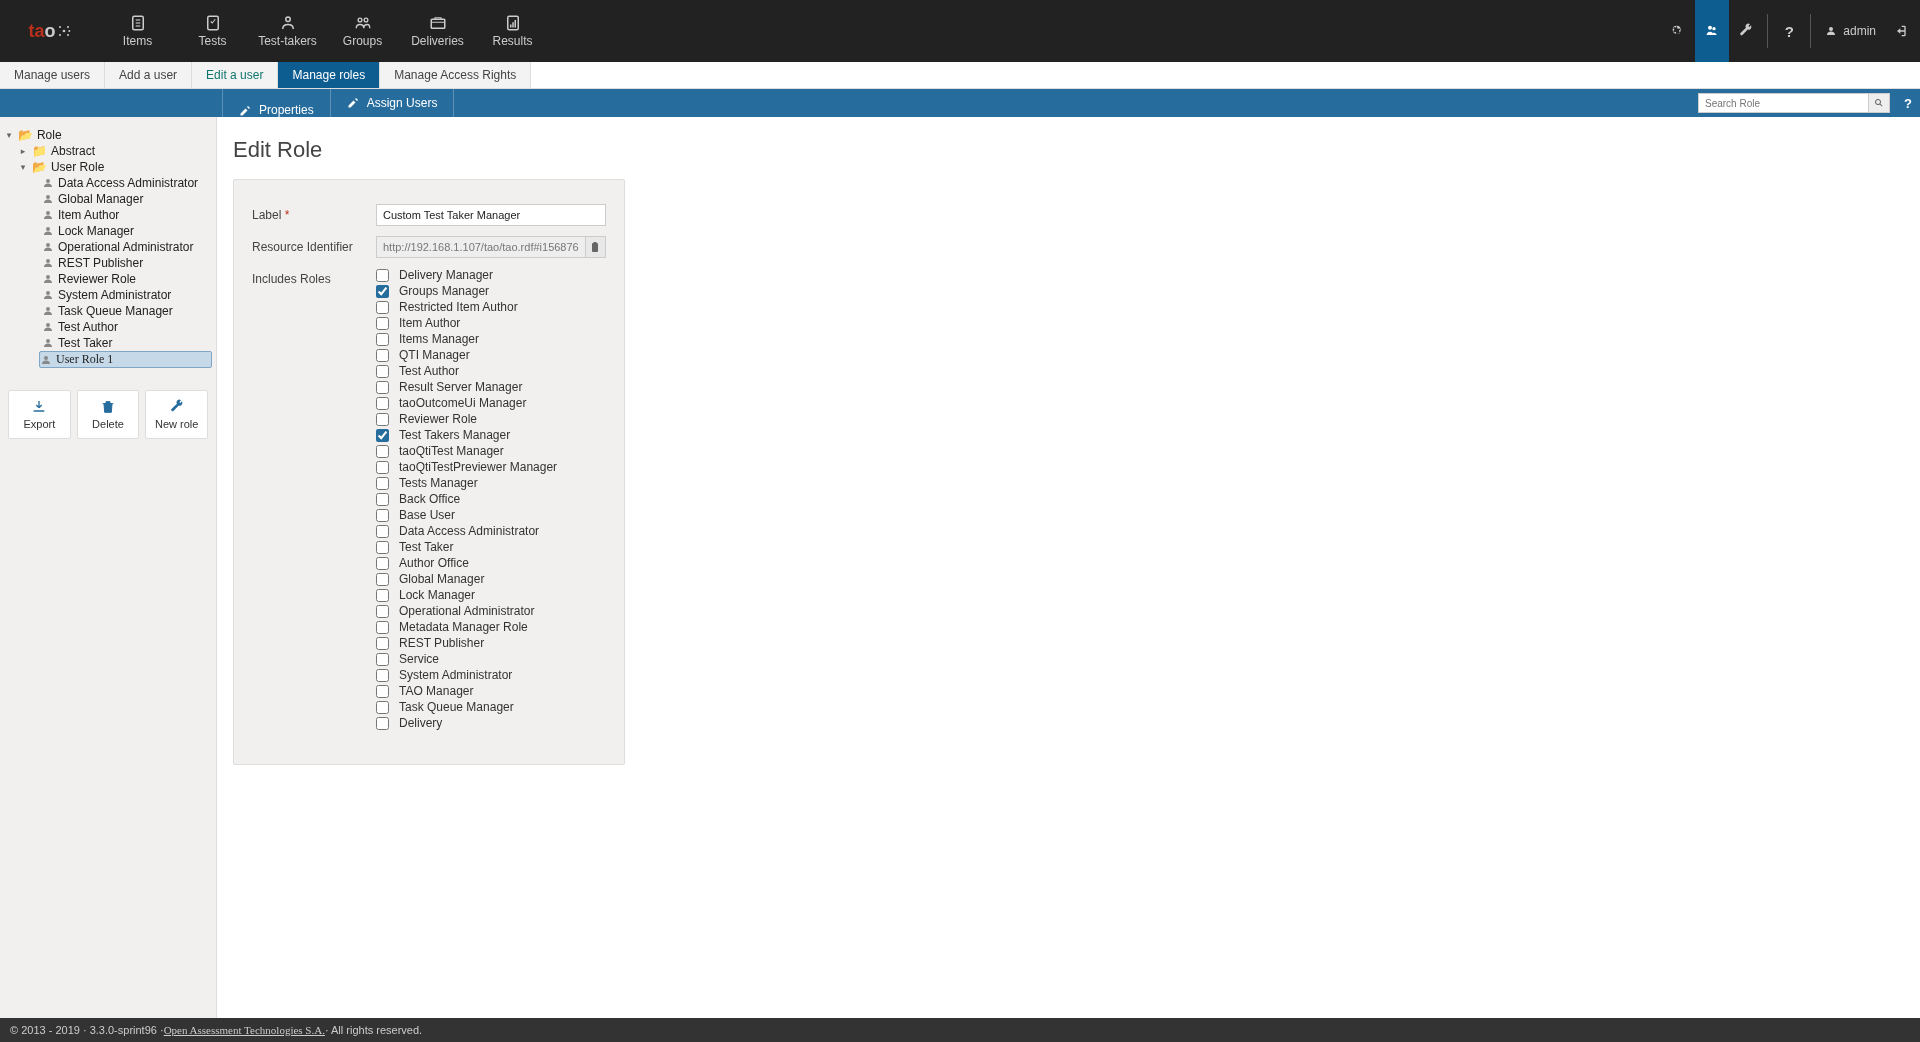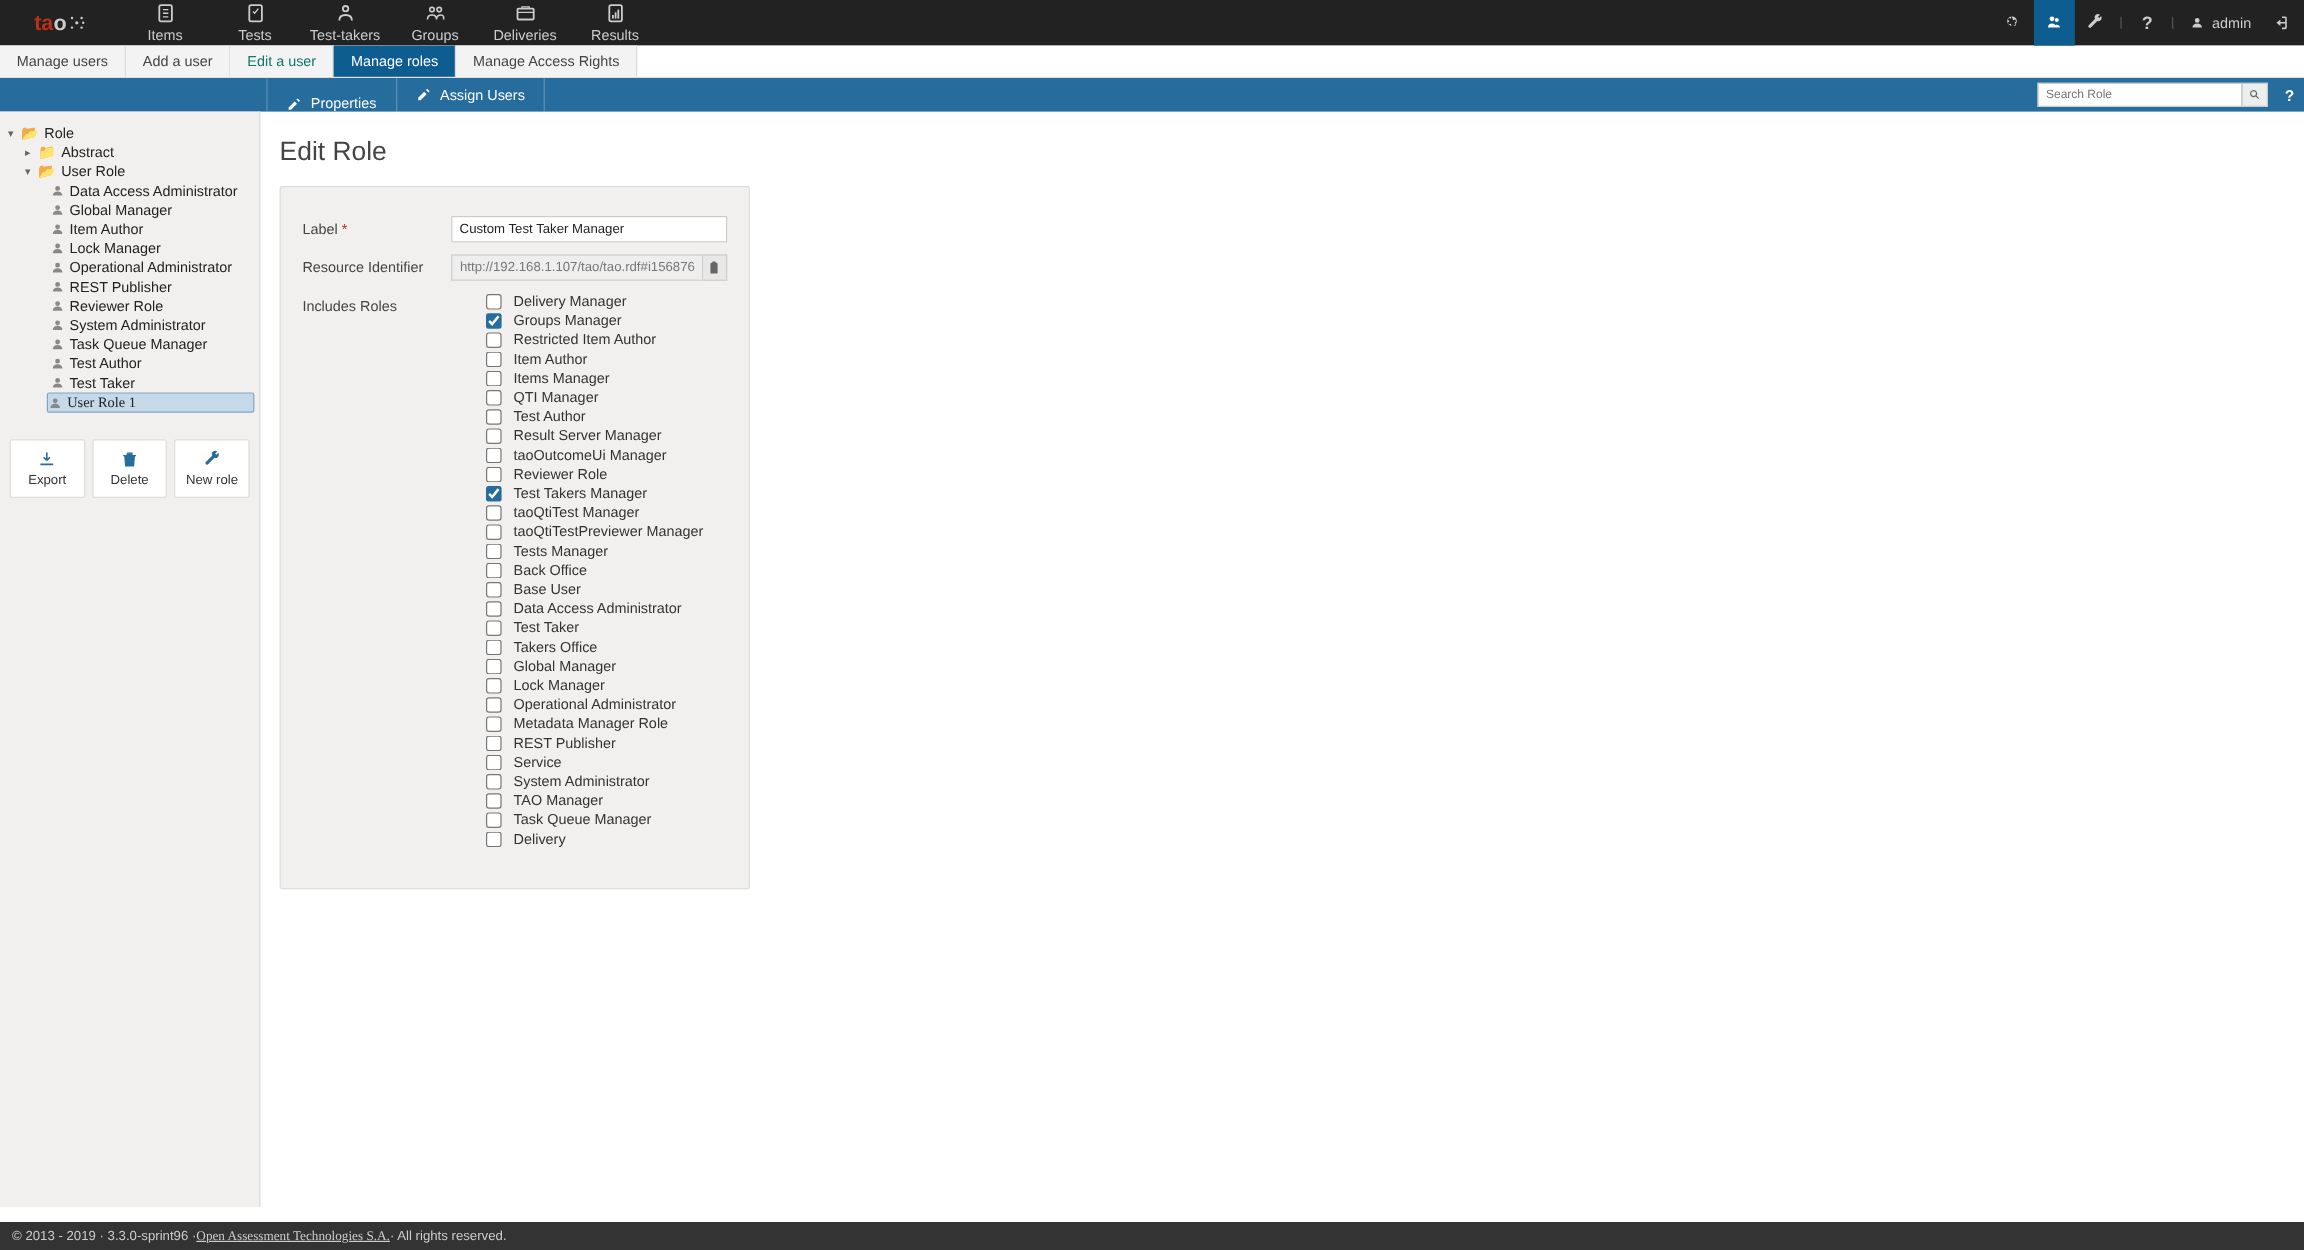--- a/index.html
+++ b/index.html
@@ -1,19 +1,19 @@
 <!DOCTYPE html>
 <html><head>
 <meta charset="utf-8">
 <style>
 * { box-sizing: border-box; margin: 0; padding: 0; }
 body { font-family: -apple-system, BlinkMacSystemFont, "Segoe UI", Arial, sans-serif; font-size: 13px; color: #222; background: #fff; }
 
 
-.topnav { background: #222; height: 38px; display: flex; align-items: stretch; color: #ddd; }
+.topnav { background: #222; height: 62px; display: flex; align-items: stretch; color: #ddd; }
 .logo { width: 100px; display: flex; align-items: center; justify-content: center; }
 .logo-text { font-size: 18px; font-weight: bold; }
 .logo-red { color: #b9301b; }
 .logo-white { color: #ccc; }
 .nav-items { display: flex; }
 .nav-item { width: 75px; display: flex; flex-direction: column; align-items: center; justify-content: center; gap: 2px; cursor: pointer; font-size: 12px; color: #ccc; }
 .nav-item svg { fill: #ccc; }
 .spacer { flex: 1; }
 .nav-icons { display: flex; align-items: stretch; }
 .nav-icon-btn { width: 34px; display: flex; align-items: center; justify-content: center; cursor: pointer; color: #ccc; }
@@ -48,21 +48,21 @@
 .folder-icon { color: #d9a441; }
 .person-icon { color: #888; }
 .sidebar-actions { display: flex; gap: 6px; margin-top: 10px; padding: 12px 4px; align-items: flex-end; }
 .sidebar-action { flex: 1; background: #fff; border: 1px solid #ddd; border-radius: 2px; padding: 8px 4px; display: flex; flex-direction: column; align-items: center; gap: 3px; cursor: pointer; font-size: 11px; color: #333; }
 .sidebar-action svg { fill: #266c9d; }
 
 .content { flex: 1; padding: 20px 16px; overflow-y: auto; }
 .page-title { font-size: 22px; color: #444; font-weight: 400; margin-bottom: 16px; }
 .panel { background: #f2f0ee; border: 1px solid #ddd; border-radius: 2px; padding: 24px 18px; width: 392px; }
 .form-row { display: flex; margin-bottom: 10px; }
-.form-row.top { align-items: flex-start; gap: 29px; }
+.form-row.top { align-items: flex-start; }
 .form-label { width: 124px; font-size: 12px; color: #444; padding-top: 4px; }
 .required { color: #b9301b; }
 .form-field { flex: 1; }
 .form-field input[type="text"] { width: 100%; height: 22px; border: 1px solid #ccc; padding: 0 6px; font-size: 11px; color: #222; }
 .form-field input[readonly] { background: #eee; color: #777; }
 .uri-row { display: flex; }
 .uri-btn { width: 22px; height: 22px; border: 1px solid #ccc; border-left: none; background: #e8e8e8; display: flex; align-items: center; justify-content: center; cursor: pointer; }
 .checklist { display: flex; flex-direction: column; gap: 2px; }
 .check-item { display: flex; align-items: center; gap: 10px; font-size: 12px; color: #333; }
 .check-item input[type="checkbox"] { accent-color: #266c9d; width: 13px; height: 13px; }
@@ -415,21 +415,21 @@
               <label class="check-item">
                 <input type="checkbox" style="">
                 <span>Data Access Administrator</span>
               </label>
               <label class="check-item">
                 <input type="checkbox" style="">
                 <span>Test Taker</span>
               </label>
               <label class="check-item">
                 <input type="checkbox" style="">
-                <span>Takers Office</span>
+                <span>Author Office</span>
               </label>
               <label class="check-item">
                 <input type="checkbox" style="">
                 <span>Global Manager</span>
               </label>
               <label class="check-item">
                 <input type="checkbox" style="">
                 <span>Lock Manager</span>
               </label>
               <label class="check-item">

